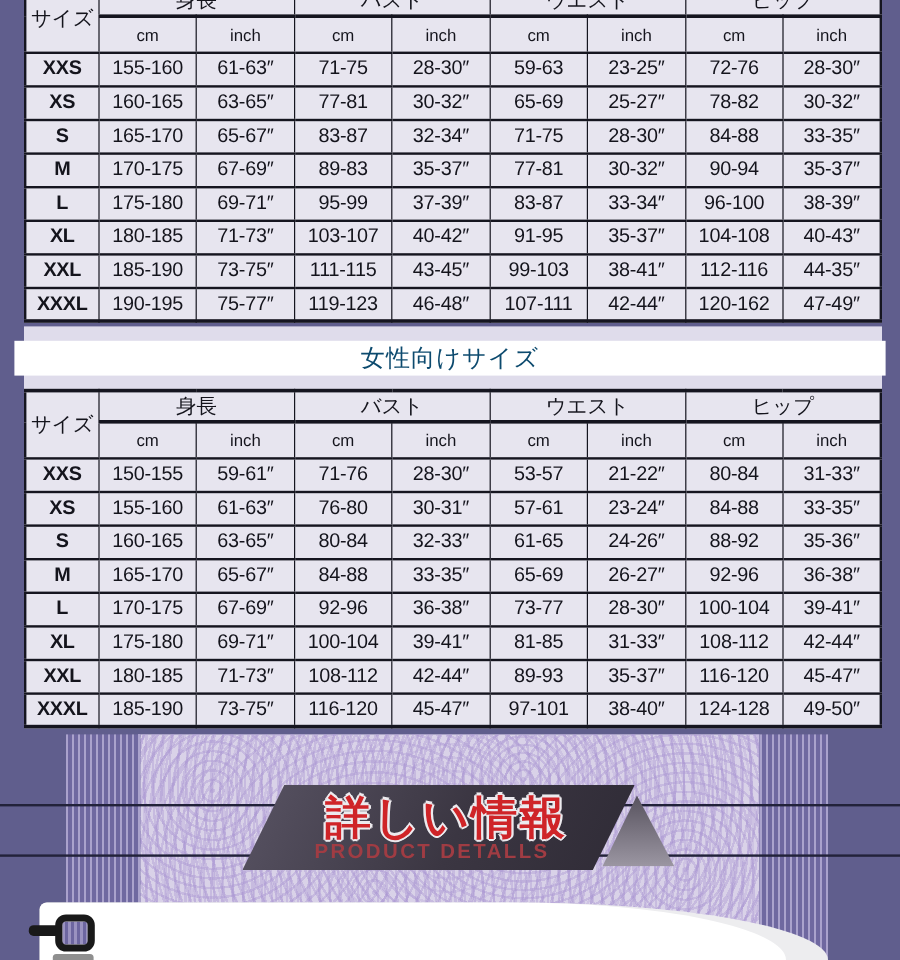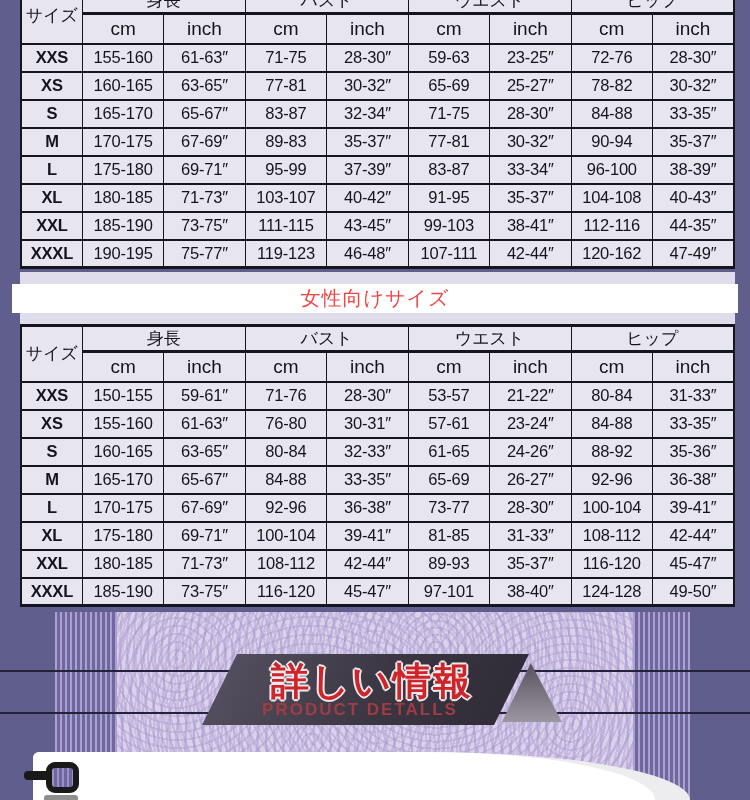--- a/index.html
+++ b/index.html
@@ -90,42 +90,42 @@
   .banner-subtitle{
     position:absolute;left:18px;top:46px;width:280px;text-align:center;
     font-size:17px;font-weight:700;letter-spacing:2px;color:var(--sub-red);
   }
 
   
   .mid-gap{position:absolute;left:20px;top:272px;width:715px;height:53px;background:var(--gap-bg);z-index:1;}
   .women-band{
     position:absolute;left:12px;top:284px;width:726px;height:29px;background:#ffffff;z-index:2;
     display:flex;align-items:center;justify-content:center;
-    font-size:20px;color:#ef4444;letter-spacing:1px;font-weight:400;
+    font-size:20px;color:#0c4a6e;letter-spacing:1px;font-weight:400;
   }
 
   
   .table-wrap{position:absolute;left:20px;width:715px;z-index:1;}
   .table-wrap.t1{top:-14px;}
   .table-wrap.t2{top:324px;}
   table.size-table{
     border-collapse:collapse;width:715px;table-layout:fixed;
     background:var(--cell-bg);
     border:2px solid var(--line-dark);border-top-width:3px;border-bottom-width:3px;
   }
   .size-table th,.size-table td{
     border:1px solid var(--line-dark);border-top-width:2px;border-bottom-width:2px;
     text-align:center;vertical-align:middle;color:#14141c;font-weight:400;padding:0;
     white-space:nowrap;overflow:hidden;
   }
   .size-table col.c-size{width:8.6%;}
   .size-table col.c-val{width:11.425%;}
   th.group-head{height:26px;font-size:17px;border-bottom-width:3px;}
   th.size-head{font-size:17px;}
-  th.unit-head{height:30px;font-size:19px;}
+  th.unit-head{height:30px;font-size:14px;}
   td.value-cell,th.size-cell{height:28px;font-size:16.5px;letter-spacing:-0.2px;}
   th.size-cell{font-weight:700;}
 </style>
 </head>
 <body>
 
 <div class="page">
 
   <div class="lower-bg">
     <div class="pattern"></div>

